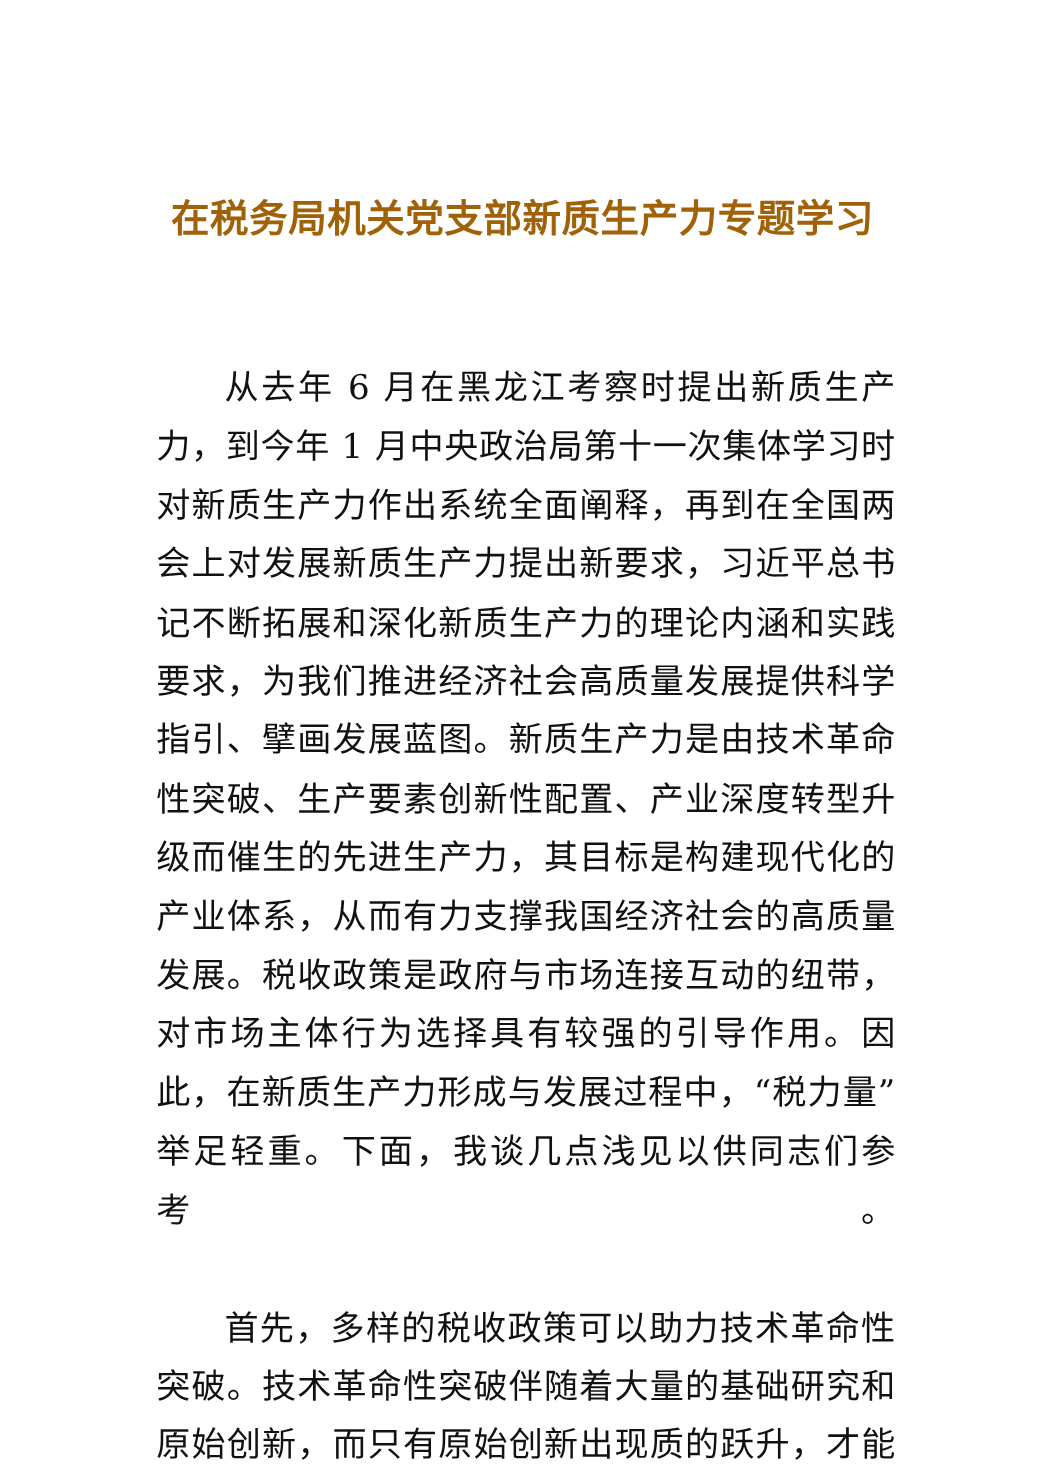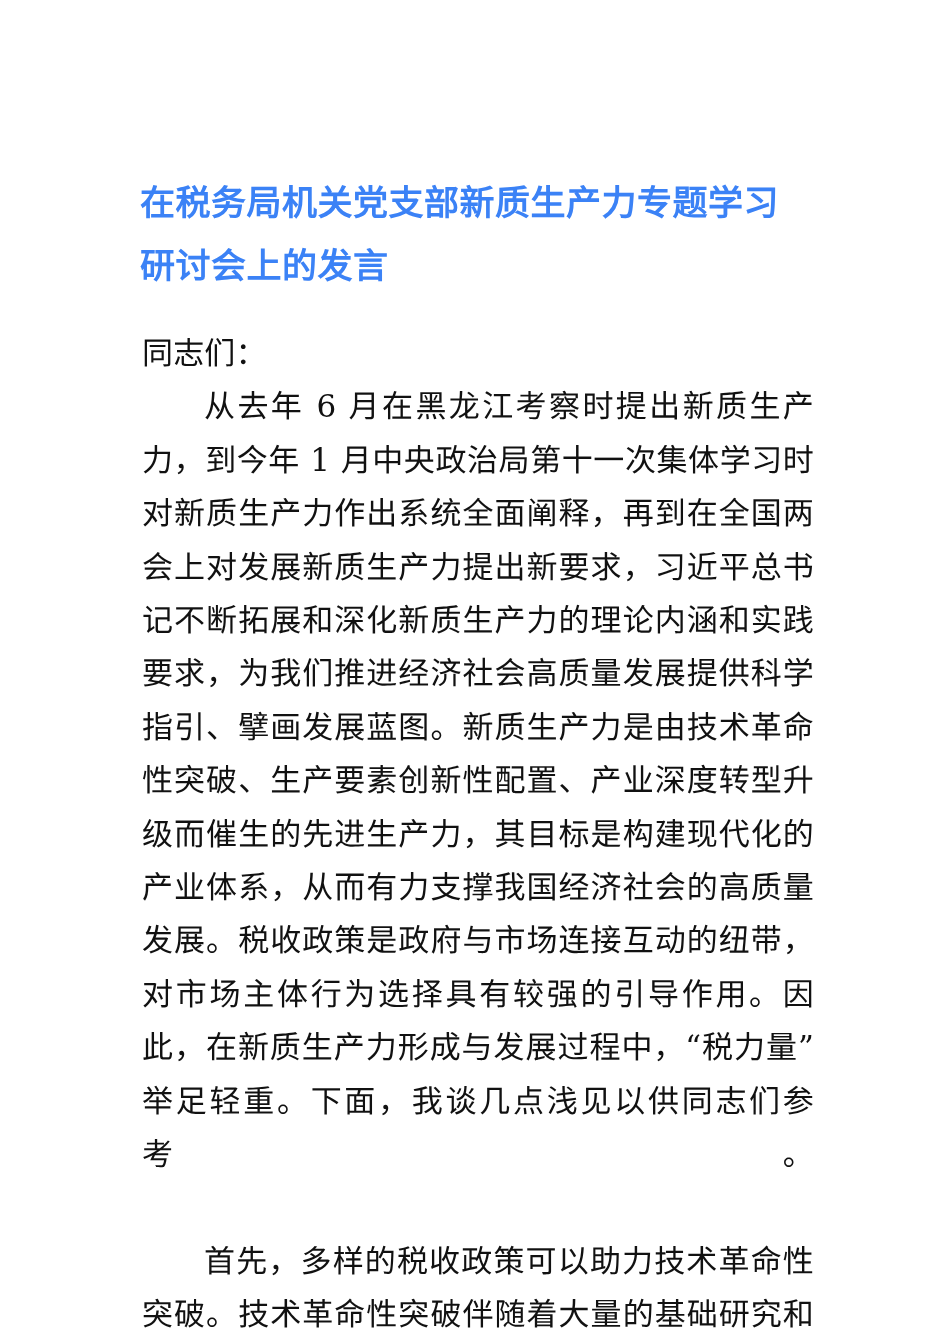--- a/index.html
+++ b/index.html
@@ -19,27 +19,27 @@
     font-family: "DejaVu Serif", "Liberation Serif", serif;
     color: #000000;
   }
 
   
   .doc-title {
     position: absolute;
     left: 140px;
     top: 148px;
     width: 670px;
-    text-align: left;
-    font-family: Liberation Sans, sans-serif;
+    text-align: center;
+    font-family: Liberation Mono, monospace;
     font-weight: 700;
     font-size: 35px;
     line-height: 63px;
     letter-spacing: 0.5px;
-    color: #3b82f6;
+    color: #a16207;
     white-space: nowrap;
   }
   .doc-title .title-line {
     display: block;
   }
 
   
   .doc-body {
     position: absolute;
     left: 142px;
@@ -77,24 +77,22 @@
   }
   .doc-body p.noexpand::after { display: none; }
 </style>
 </head>
 <body>
 
 <div class="page">
 
   <h1 class="doc-title">
     <span class="title-line">在税务局机关党支部新质生产力专题学习</span>
-    <span class="title-line">研讨会上的发言</span>
   </h1>
 
   <div class="doc-body">
-    <p class="salutation noexpand">同志们：</p>
 
     <p class="indent">从去年 6 月在黑龙江考察时提出新质生产力，到今年 1 月中央政治局第十一次集体学习时对新质生产力作出系统全面阐释，再到在全国两会上对发展新质生产力提出新要求，习近平总书记不断拓展和深化新质生产力的理论内涵和实践要求，为我们推进经济社会高质量发展提供科学指引、擘画发展蓝图。新质生产力是由技术革命性突破、生产要素创新性配置、产业深度转型升级而催生的先进生产力，其目标是构建现代化的产业体系，从而有力支撑我国经济社会的高质量发展。税收政策是政府与市场连接互动的纽带，对市场主体行为选择具有较强的引导作用。因此，在新质生产力形成与发展过程中，“税力量”举足轻重。下面，我谈几点浅见以供同志们参考。</p>
 
     <p class="indent">首先，多样的税收政策可以助力技术革命性突破。技术革命性突破伴随着大量的基础研究和原始创新，而只有原始创新出现质的跃升，才能引发颠覆性技术和前沿技术新的突破，继而催生新产业、新模式、新动能。因此，形成和发展新质生产力需要充分调动大院大所、企业等从事前瞻性科研技术探索创新主体的积极性，需要集聚大量创新性、战略性人才，在人工智能、5G、工业互联网等前沿领域发力。税务</p>
   </div>
 
 </div>
 
 </body></html>

